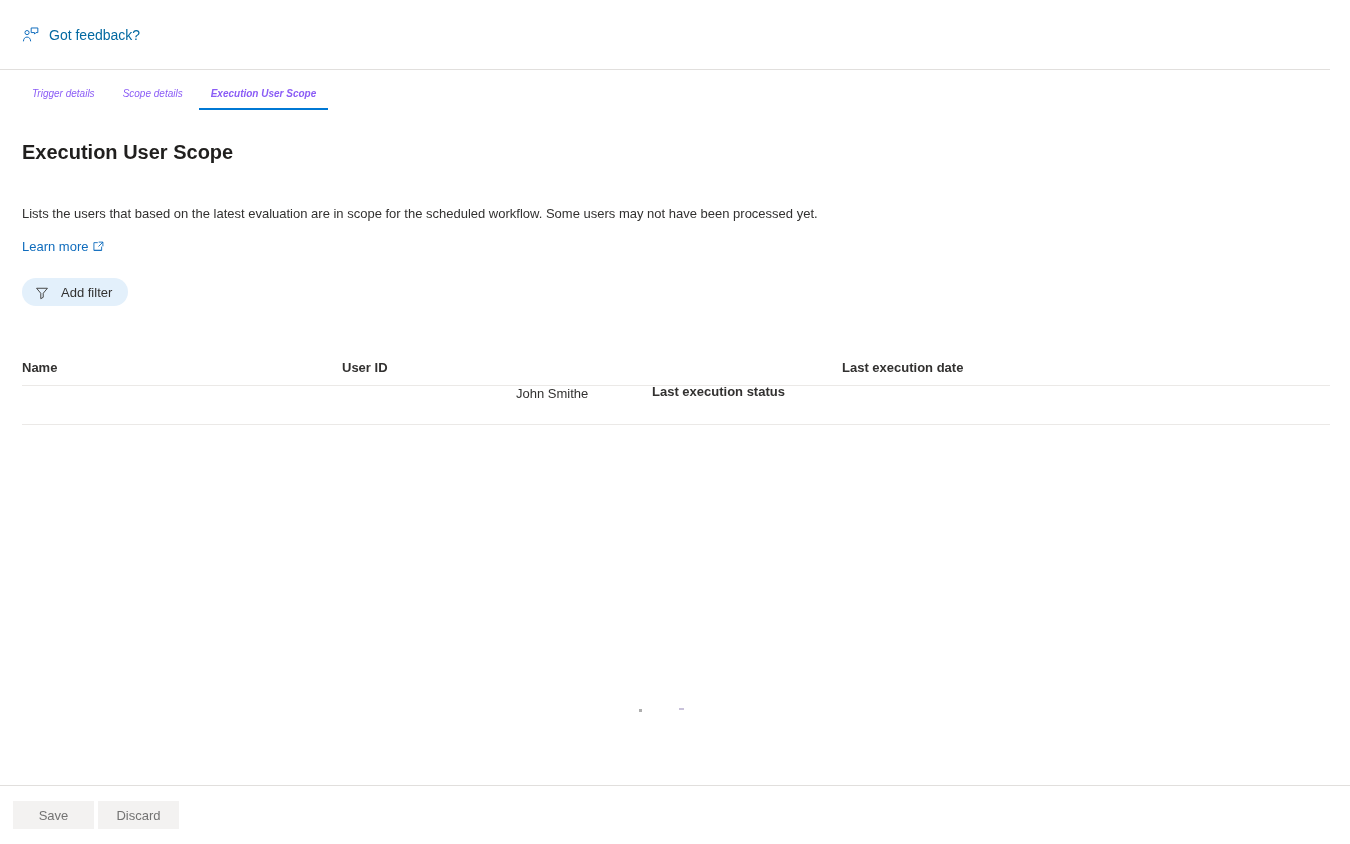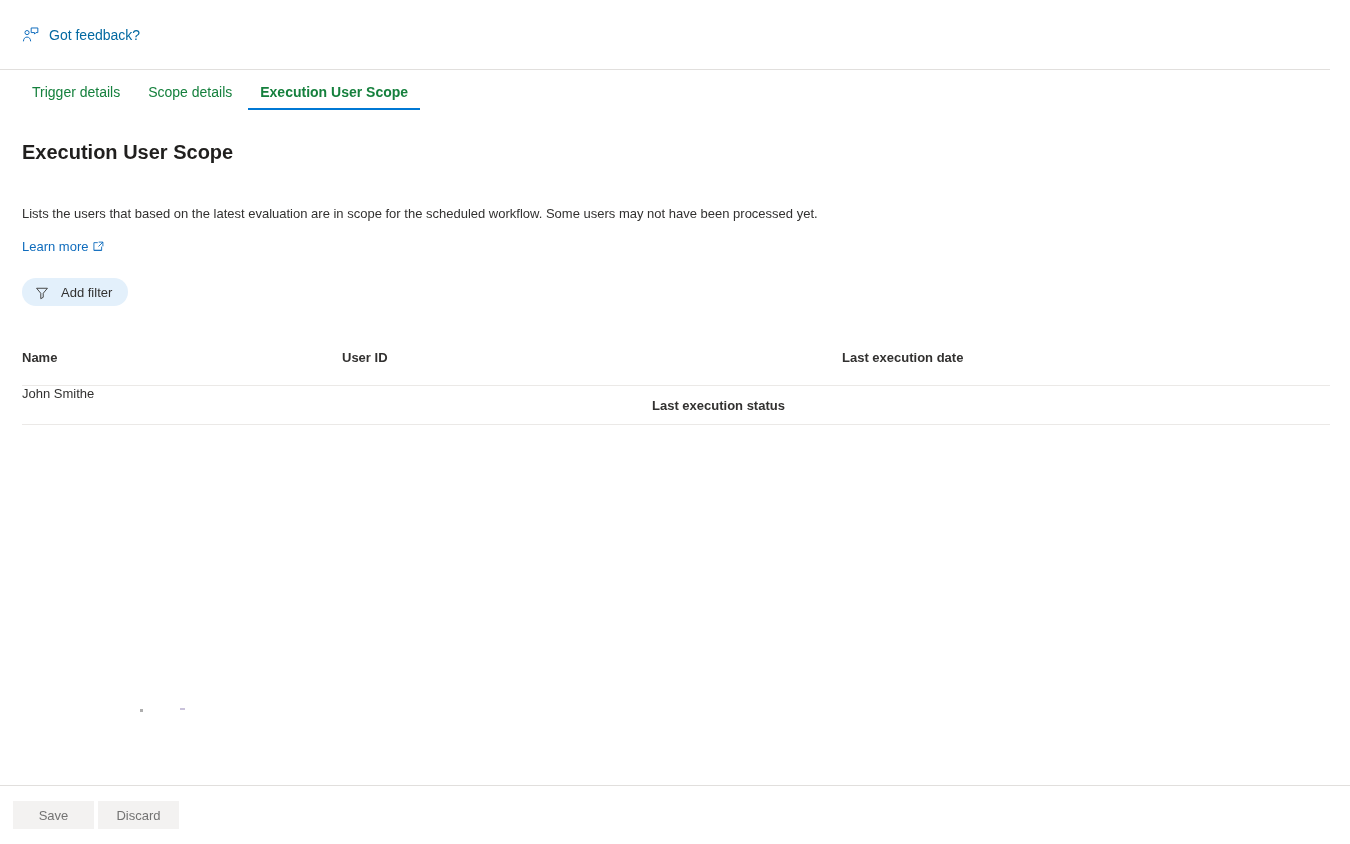--- a/index.html
+++ b/index.html
@@ -45,26 +45,27 @@
   
   .tabs {
     display: flex;
     align-items: flex-end;
     padding-left: 18px;
     height: 40px;
     gap: 0;
   }
   .tab {
     position: relative;
-    font-size: 14px;
-    color: #15803d;
+    font-size: 10px;
+    color: #8b5cf6;
     padding: 0 14px 11px 14px;
     cursor: pointer;
     white-space: nowrap;
     line-height: 1;
+    font-style: italic;
   }
   .tab.active {
     font-weight: 600;
   }
   .tab.active::after {
     content: "";
     position: absolute;
     left: 2px;
     right: 2px;
     bottom: 0;
@@ -122,21 +123,21 @@
   }
   .funnel-icon { width: 14px; height: 14px; display: block; }
 
   
   .table {
     margin-top: 44px;
     width: 1308px;
   }
   .thead, .trow {
     display: flex;
-    align-items: flex-start;
+    align-items: center;
   }
   .thead {
     height: 36px;
     border-bottom: 1px solid #ebe9e7;
   }
   .trow {
     height: 39px;
     border-bottom: 1px solid #ebe9e7;
     flex-direction: column;
   }

